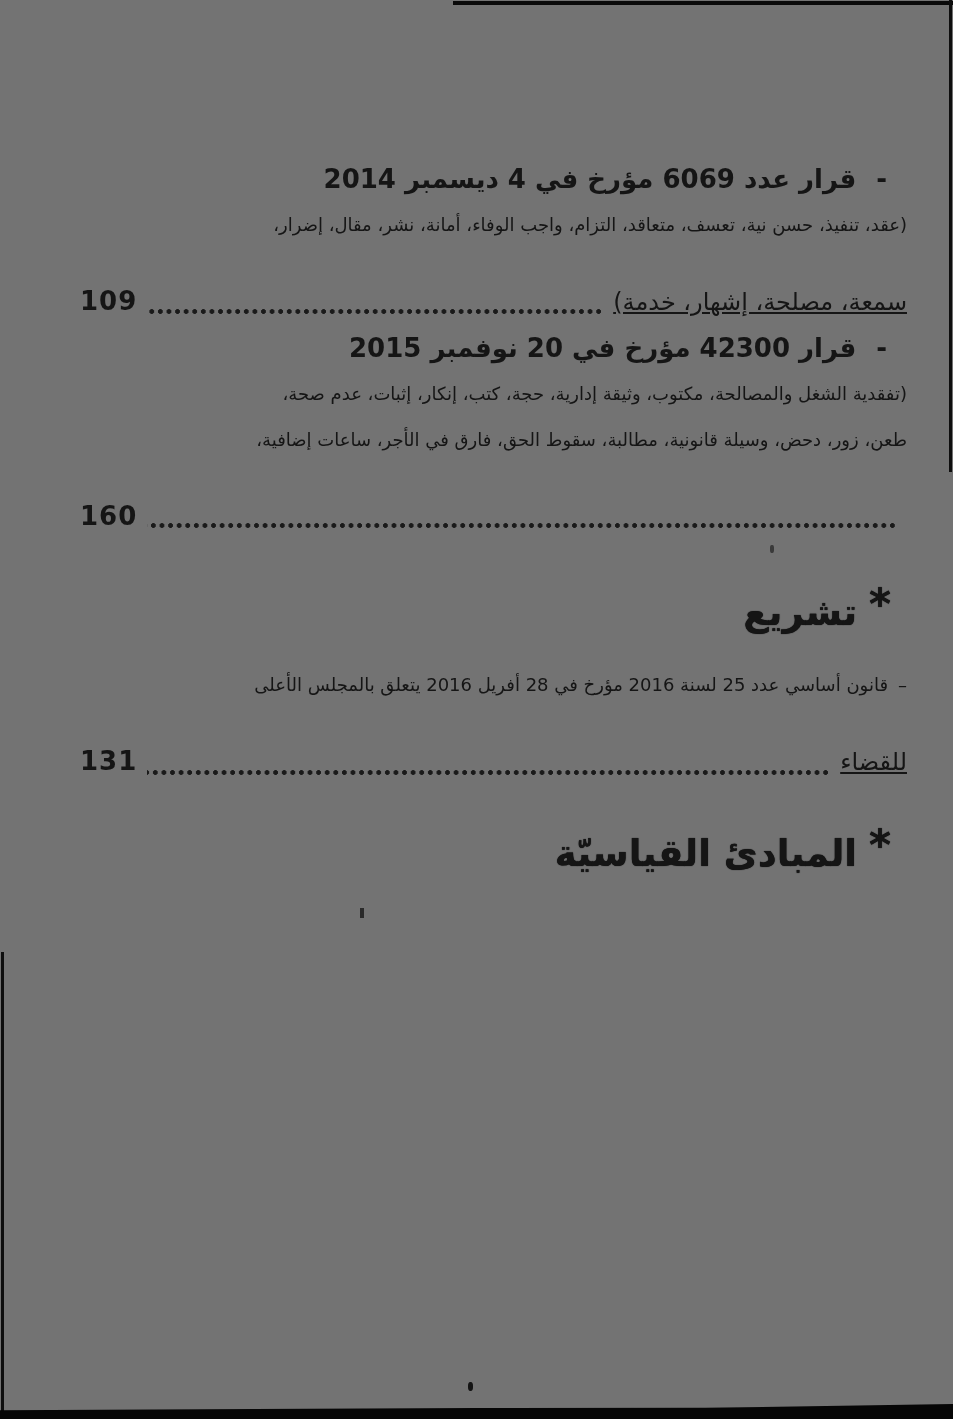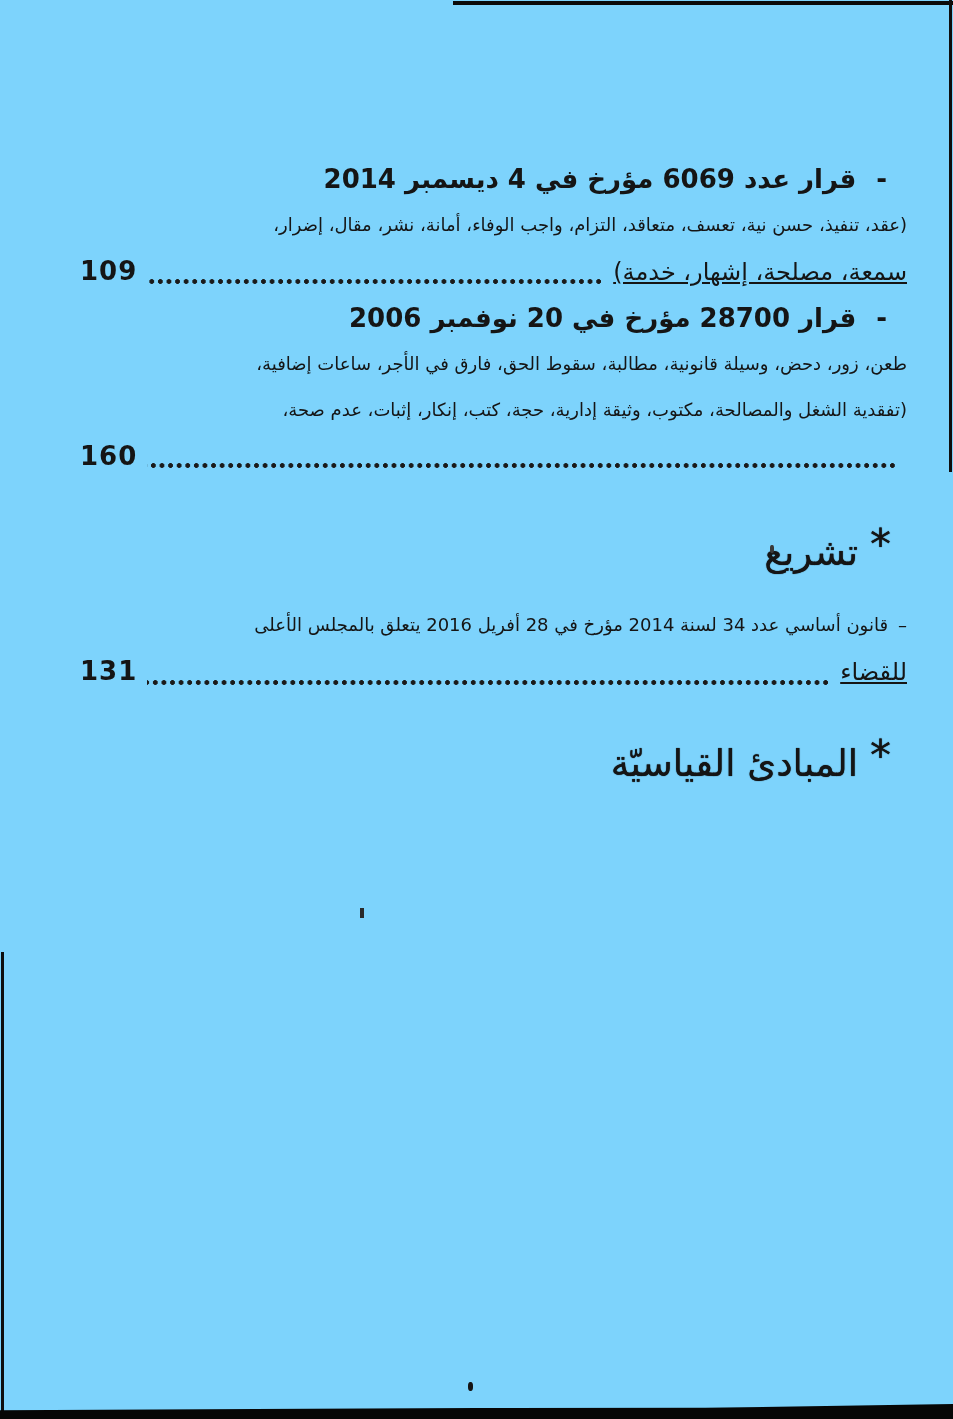--- a/index.html
+++ b/index.html
@@ -1,20 +1,20 @@
 <!DOCTYPE html>
 <html dir="rtl" lang="ar"><head>
 <meta charset="utf-8">
 <style>
   html, body { margin: 0; padding: 0; background: #ffffff; }
   .page {
     position: relative;
     width: 953px;
     height: 1419px;
-    background: #7dd3fc;
+    background: #737373;
     overflow: hidden;
     font-family: "DejaVu Sans", sans-serif;
     color: #151515;
     direction: rtl;
   }
   .content {
     position: absolute;
     top: 0; right: 0; left: 0;
     padding: 156px 46px 0 80px;
   }
@@ -51,25 +51,26 @@
     background-image: radial-gradient(circle, #1a1a1a 2.1px, rgba(0,0,0,0) 2.7px);
     background-size: 8.6px 7px;
     background-repeat: repeat-x;
     background-position: right bottom;
   }
   .pagenum {
     flex: 0 0 auto;
     font-weight: bold;
     font-size: 26px;
     letter-spacing: 1px;
+    margin-top: 30px;
   }
   
   .section-header {
     margin: 42px 16px 24px 0;
-    font-weight: normal;
+    font-weight: bold;
     font-size: 37px;
     line-height: 48px;
     text-shadow: 0 0 1px #000;
     white-space: nowrap;
   }
   .section-header.principles { margin-top: 36px; }
   .section-header .star {
     display: inline-block;
     font-size: 42px;
     vertical-align: 6px;
@@ -105,38 +106,38 @@
       <div class="b-line">(عقد، تنفيذ، حسن نية، تعسف، متعاقد، التزام، واجب الوفاء، أمانة، نشر، مقال، إضرار،</div>
       <div class="leader-line">
         <span class="tail">سمعة، مصلحة، إشهار، خدمة)</span>
         <span class="dots"></span>
         <span class="pagenum">109</span>
       </div>
     </div>
 
     <div class="entry">
       <div class="entry-title">
-        <span class="dash">-</span><span>قرار 28700 مؤرخ في 20 نوفمبر 2006</span>
+        <span class="dash">-</span><span>قرار 42300 مؤرخ في 20 نوفمبر 2015</span>
       </div>
+      <div class="b-line">(تفقدية الشغل والمصالحة، مكتوب، وثيقة إدارية، حجة، كتب، إنكار، إثبات، عدم صحة،</div>
       <div class="b-line">طعن، زور، دحض، وسيلة قانونية، مطالبة، سقوط الحق، فارق في الأجر، ساعات إضافية،</div>
-      <div class="b-line">(تفقدية الشغل والمصالحة، مكتوب، وثيقة إدارية، حجة، كتب، إنكار، إثبات، عدم صحة،</div>
       <div class="leader-line">
         <span class="dots"></span>
         <span class="pagenum">160</span>
       </div>
     </div>
 
     <div class="section-header">
       <span class="star">*</span><span>تشريع</span>
     </div>
 
 
     <div class="law">
       <div class="b-line law-line">
-        <span class="dash">–</span><span>قانون أساسي عدد 34 لسنة 2014 مؤرخ في 28 أفريل 2016 يتعلق بالمجلس الأعلى</span>
+        <span class="dash">–</span><span>قانون أساسي عدد 25 لسنة 2016 مؤرخ في 28 أفريل 2016 يتعلق بالمجلس الأعلى</span>
       </div>
       <div class="leader-line">
         <span class="tail">للقضاء</span>
         <span class="dots"></span>
         <span class="pagenum">131</span>
       </div>
     </div>
 
     <div class="section-header principles">
       <span class="star">*</span><span>المبادئ القياسيّة</span>

